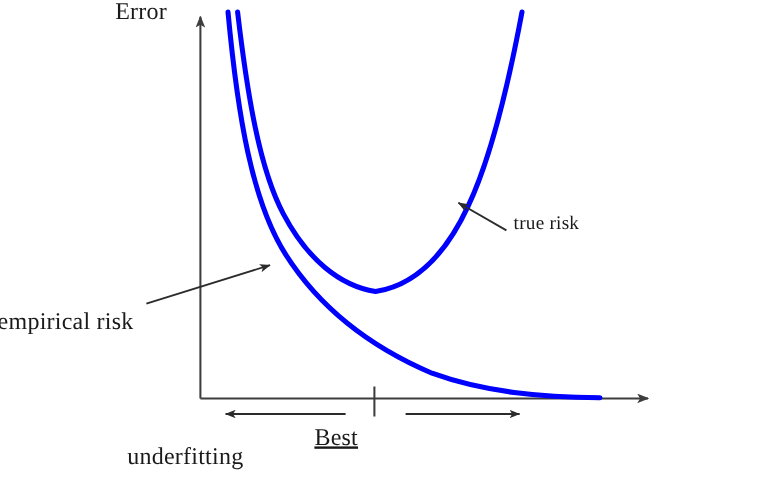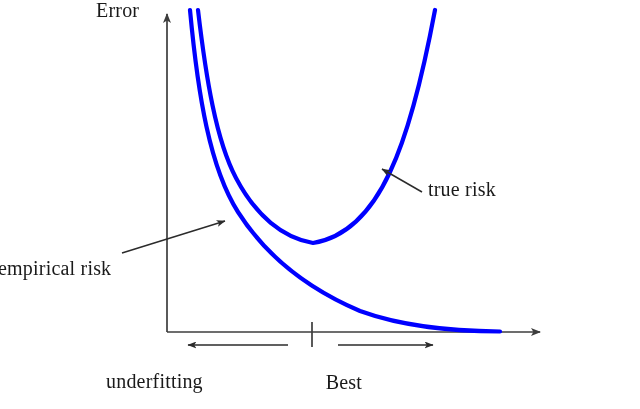--- a/index.html
+++ b/index.html
@@ -37,43 +37,44 @@
     font-size: 20px;
   }
   #axis-label-complexity {
     left: 524px;
     top: 340px;
     font-size: 20px;
   }
   #annot-true-risk {
     left: 428px;
     top: 179px;
-    font-size: 20px;
+    font-size: 16px;
   }
   #annot-empirical-risk {
     left: -2px;
     top: 258px;
     font-size: 20px;
   }
   #annot-underfitting {
     left: 106px;
     top: 371px;
     font-size: 20px;
   }
   #annot-overfitting {
     left: 374px;
     top: 355px;
     font-size: 20px;
   }
   #annot-best-model {
     left: 262px;
-    top: 372px;
+    top: 355px;
     width: 100px;
-    text-align: right;
+    text-align: left;
     font-size: 20px;
+    text-decoration: underline;
   }
   #annot-best-model .line2 {
     display: block;
     margin-top: 9px;
   }
 </style>
 </head>
 <body>
 
 <div id="figure">

